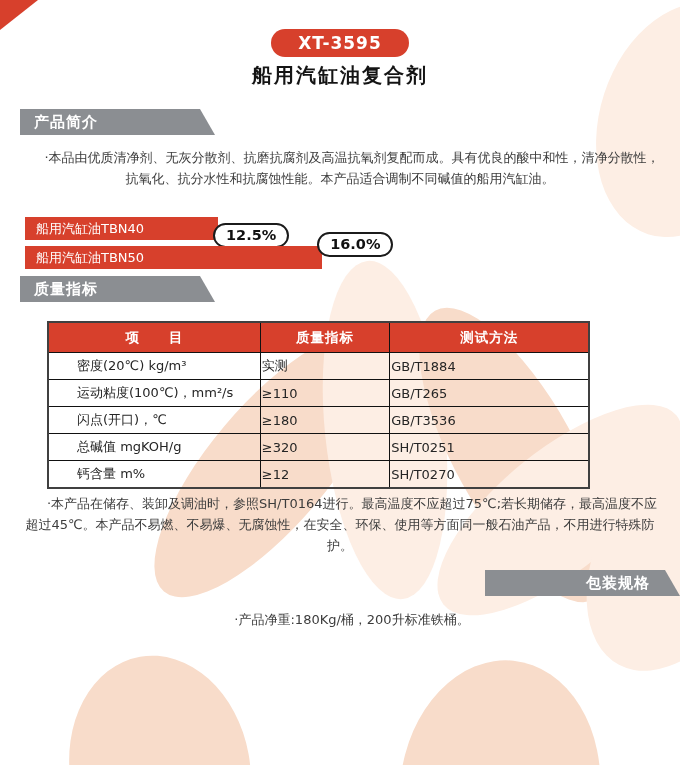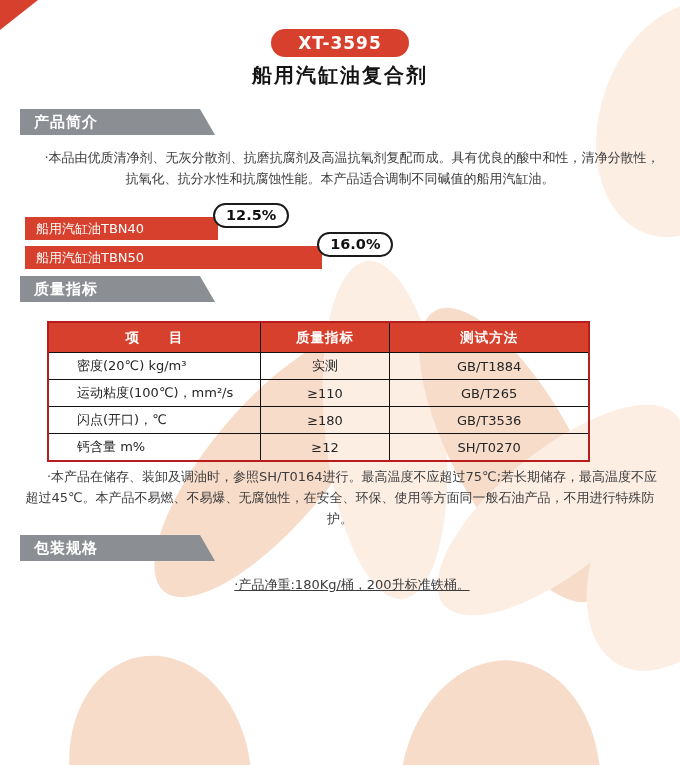--- a/index.html
+++ b/index.html
@@ -53,33 +53,33 @@
   .bar-label{color:#fff;font-size:13px;padding-left:11px;white-space:nowrap;}
   .pill{
     position:absolute;top:-2px;height:21px;background:#fff;
     border:2px solid #1b1b1b;border-radius:14px;
     font-weight:bold;font-size:14.5px;line-height:21px;color:#111;
     padding:0 11px;white-space:nowrap;
   }
   
   table.quality{
     margin:19px 0 0 47px;border-collapse:collapse;width:543px;
-    border:2px solid #b91c1c;
+    border:2px solid #404040;
   }
   table.quality th{
     background:#d7402c;color:#fff;font-size:13.5px;font-weight:bold;
     height:27px;border:1px solid #111;text-align:center;letter-spacing:1px;
   }
   table.quality td{
     border:1px solid #111;font-size:13px;color:#252525;height:24px;
-    background:transparent;text-align:center;
+    background:transparent;
   }
   table.quality td:first-child{text-align:left;padding-left:28px;}
   .col1{width:213px;} .col2{width:130px;} .col3{width:200px;}
-  .mt10{margin-top:4px;} .mt14{margin-top:6px;} .mt13{margin-top:13px;text-decoration:underline;}
+  .mt10{margin-top:4px;} .mt14{margin-top:14px;text-align:right;} .mt13{margin-top:13px;}
   .single{text-indent:24px;}
 </style>
 </head>
 <body>
 
 <div class="watermark">
   <div class="wm d" style="left:210px;top:300px;width:120px;height:330px;transform:rotate(40deg);"></div>
   <div class="wm l" style="left:325px;top:260px;width:120px;height:340px;transform:rotate(-6deg);"></div>
   <div class="wm d" style="left:455px;top:290px;width:120px;height:330px;transform:rotate(29deg) scaleX(-1) rotate(58deg);"></div>
   <div class="wm l" style="left:500px;top:360px;width:120px;height:300px;transform:rotate(51deg);"></div>
@@ -101,21 +101,21 @@
   <div class="sec-head-row">
     <div class="sec-head">产品简介</div>
   </div>
   <p class="para">·本品由优质清净剂、无灰分散剂、抗磨抗腐剂及高温抗氧剂复配而成。具有优良的酸中和性，清净分散性，抗氧化、抗分水性和抗腐蚀性能。本产品适合调制不同碱值的船用汽缸油。</p>
 
   <div class="bars">
       <div class="bar-row">
         <div class="bar" style="width: 30.4%;">
           <span class="bar-label">船用汽缸油TBN40</span>
         </div>
-        <span class="pill" style="left: calc(30.4% - 5px);">12.5%</span>
+        <span class="pill" style="left: calc(30.4% - 5px); margin-top: 20px;">12.5%</span>
       </div>
       <div class="bar-row">
         <div class="bar" style="width: 46.8%;">
           <span class="bar-label">船用汽缸油TBN50</span>
         </div>
         <span class="pill" style="left: calc(46.8% - 5px);">16.0%</span>
       </div>
     </div>
 
   <div class="sec-head-row" style="margin-top:19px;">
@@ -144,20 +144,25 @@
           <td>运动粘度(100℃)，mm²/s</td>
           <td>≥110</td>
           <td>GB/T265</td>
         </tr>
         <tr>
           <td>闪点(开口)，℃</td>
           <td>≥180</td>
           <td>GB/T3536</td>
         </tr>
         <tr>
+          <td>总碱值 mgKOH/g</td>
+          <td>≥320</td>
+          <td>SH/T0251</td>
+        </tr>
+        <tr>
           <td>钙含量 m%</td>
           <td>≥12</td>
           <td>SH/T0270</td>
         </tr>
       </tbody>
   </table>
 
   <p class="para mt10">·本产品在储存、装卸及调油时，参照SH/T0164进行。最高温度不应超过75℃;若长期储存，最高温度不应超过45℃。本产品不易燃、不易爆、无腐蚀性，在安全、环保、使用等方面同一般石油产品，不用进行特殊防护。</p>
 
   <div class="sec-head-row mt14">

